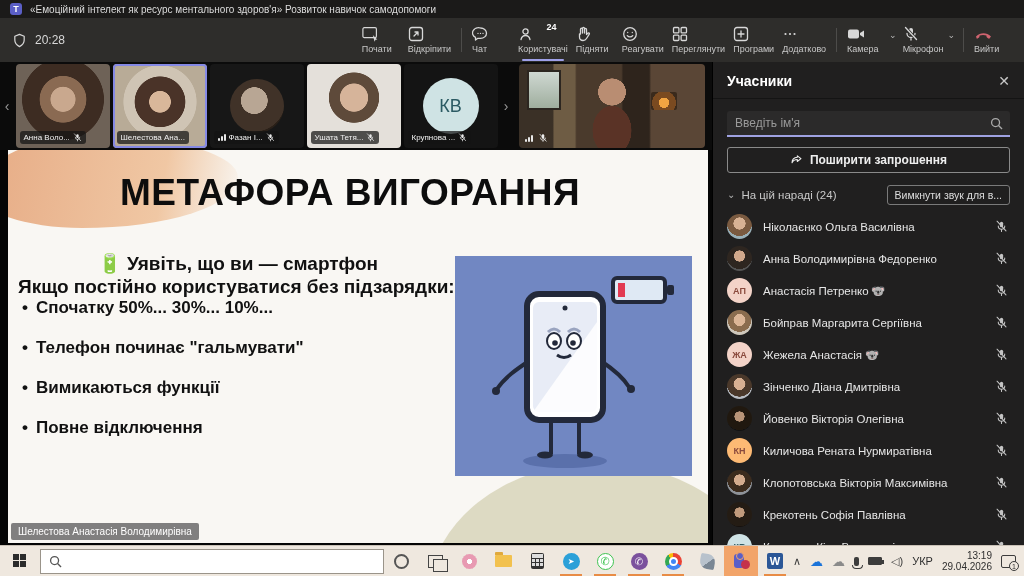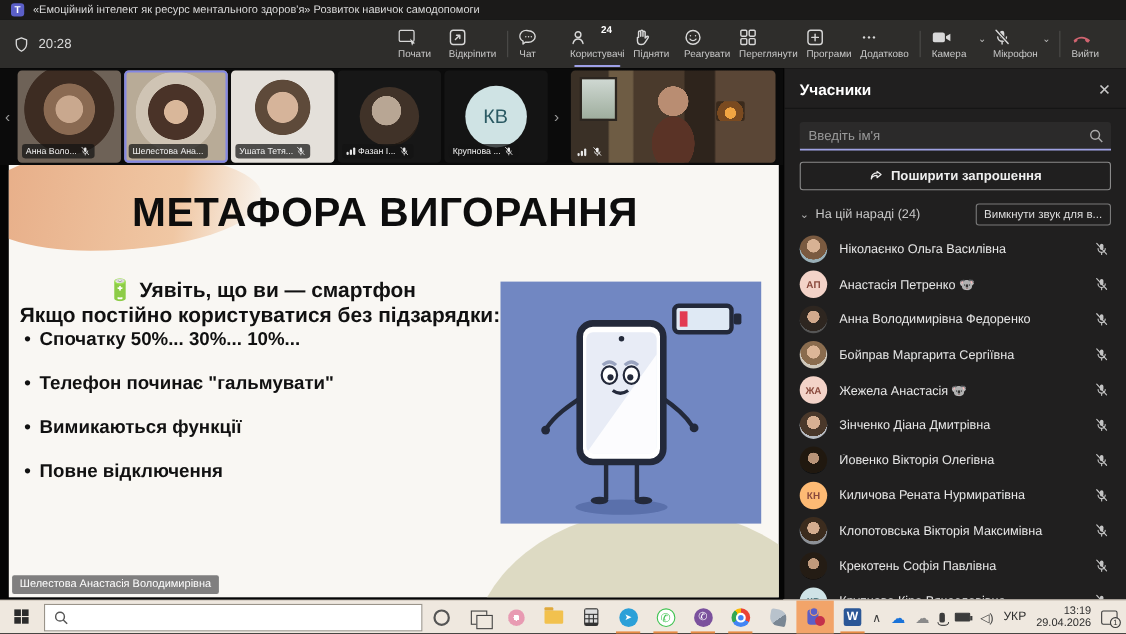--- a/index.html
+++ b/index.html
@@ -272,38 +272,38 @@
                   <rect x="6" y="2" width="4" height="7" rx="2" fill="#e8e8e8"></rect>
                   <path d="M4 7.5a4 4 0 0 0 8 0M8 11.5V14M2.5 1.5l11 12" stroke="#e8e8e8" fill="none" stroke-width="1.3" stroke-linecap="round"></path>
                 </svg>
               </span>
             </div>
             <div class="tile face2 active">
               <span class="namepill">
                 <span>Шелестова Ана...</span>
               </span>
             </div>
-            <div class="tile face3">
-              <span class="namepill">
-                <span>Ушата Тетя...</span>
-                <svg width="9" height="9" viewBox="0 0 16 16">
-                  <rect x="6" y="2" width="4" height="7" rx="2" fill="#e8e8e8"></rect>
-                  <path d="M4 7.5a4 4 0 0 0 8 0M8 11.5V14M2.5 1.5l11 12" stroke="#e8e8e8" fill="none" stroke-width="1.3" stroke-linecap="round"></path>
-                </svg>
-              </span>
-            </div>
             <div class="tile tile-avatar-dark">
               <span class="circ"></span>
               <span class="namepill">
                 <span class="bars">
                   <i></i>
                   <i></i>
                   <i></i>
                 </span>
                 <span>Фазан І...</span>
+                <svg width="9" height="9" viewBox="0 0 16 16">
+                  <rect x="6" y="2" width="4" height="7" rx="2" fill="#e8e8e8"></rect>
+                  <path d="M4 7.5a4 4 0 0 0 8 0M8 11.5V14M2.5 1.5l11 12" stroke="#e8e8e8" fill="none" stroke-width="1.3" stroke-linecap="round"></path>
+                </svg>
+              </span>
+            </div>
+            <div class="tile face3">
+              <span class="namepill">
+                <span>Ушата Тетя...</span>
                 <svg width="9" height="9" viewBox="0 0 16 16">
                   <rect x="6" y="2" width="4" height="7" rx="2" fill="#e8e8e8"></rect>
                   <path d="M4 7.5a4 4 0 0 0 8 0M8 11.5V14M2.5 1.5l11 12" stroke="#e8e8e8" fill="none" stroke-width="1.3" stroke-linecap="round"></path>
                 </svg>
               </span>
             </div>
             <div class="tile tile-initials">
               <span class="circ">КВ</span>
               <span class="namepill">
                 <span>Крупнова ...</span>
@@ -409,30 +409,30 @@
       <div class="plist" id="plist">
           <div class="p-row">
             <span class="p-ava ava-photo1"></span>
             <span class="p-name">Ніколаєнко Ольга Василівна</span>
             <svg width="13" height="13" viewBox="0 0 16 16">
               <rect x="6" y="2" width="4" height="7" rx="2" fill="#c4c4c4"></rect>
               <path d="M4 7.5a4 4 0 0 0 8 0M8 11.5V14M2.5 1.5l11 12" stroke="#c4c4c4" fill="none" stroke-width="1.3" stroke-linecap="round"></path>
             </svg>
           </div>
           <div class="p-row">
+            <span class="p-ava ava-photo2"></span>
+            <span class="p-name">Анна Володимирівна Федоренко</span>
+            <svg width="13" height="13" viewBox="0 0 16 16">
+              <rect x="6" y="2" width="4" height="7" rx="2" fill="#c4c4c4"></rect>
+              <path d="M4 7.5a4 4 0 0 0 8 0M8 11.5V14M2.5 1.5l11 12" stroke="#c4c4c4" fill="none" stroke-width="1.3" stroke-linecap="round"></path>
+            </svg>
+          </div>
+          <div class="p-row">
             <span class="p-ava" style="background:#f3d3c8;color:#8a4a3d">АП</span>
             <span class="p-name">Анастасія Петренко 🐨</span>
-            <svg width="13" height="13" viewBox="0 0 16 16">
-              <rect x="6" y="2" width="4" height="7" rx="2" fill="#c4c4c4"></rect>
-              <path d="M4 7.5a4 4 0 0 0 8 0M8 11.5V14M2.5 1.5l11 12" stroke="#c4c4c4" fill="none" stroke-width="1.3" stroke-linecap="round"></path>
-            </svg>
-          </div>
-          <div class="p-row">
-            <span class="p-ava ava-photo2"></span>
-            <span class="p-name">Анна Володимирівна Федоренко</span>
             <svg width="13" height="13" viewBox="0 0 16 16">
               <rect x="6" y="2" width="4" height="7" rx="2" fill="#c4c4c4"></rect>
               <path d="M4 7.5a4 4 0 0 0 8 0M8 11.5V14M2.5 1.5l11 12" stroke="#c4c4c4" fill="none" stroke-width="1.3" stroke-linecap="round"></path>
             </svg>
           </div>
           <div class="p-row">
             <span class="p-ava ava-photo3"></span>
             <span class="p-name">Бойправ Маргарита Сергіївна</span>
             <svg width="13" height="13" viewBox="0 0 16 16">
               <rect x="6" y="2" width="4" height="7" rx="2" fill="#c4c4c4"></rect>

